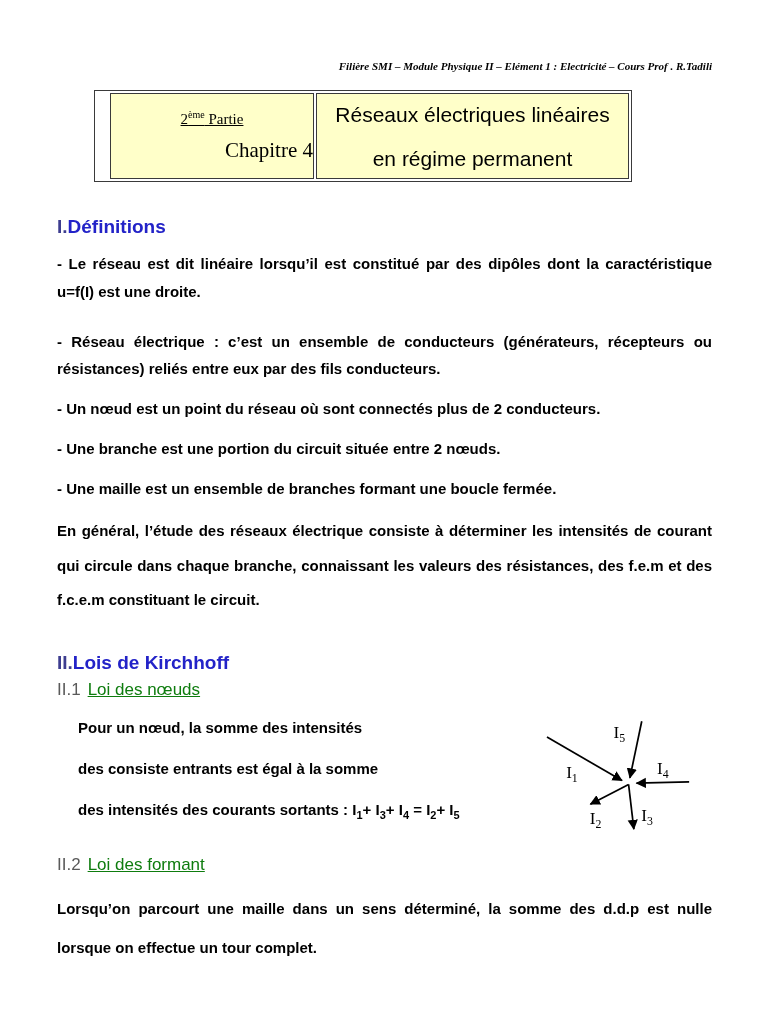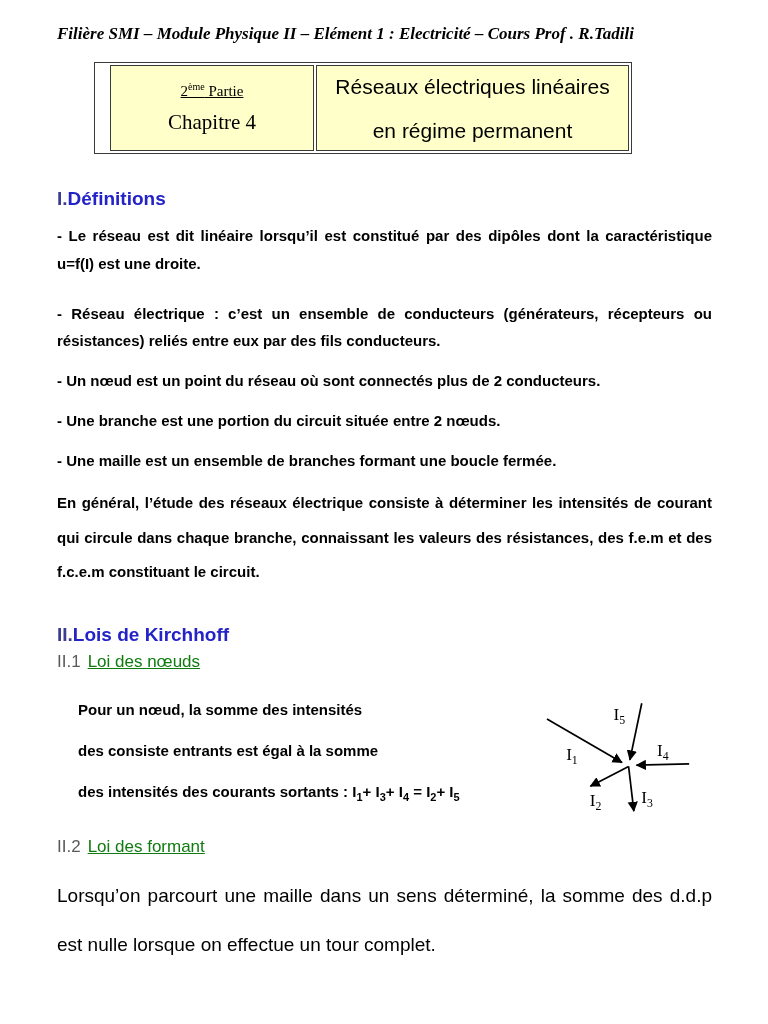--- a/index.html
+++ b/index.html
@@ -4,68 +4,68 @@
 <style>
   * { margin:0; padding:0; box-sizing:border-box; }
   html,body { background:#fff; }
   body {
     width:768px; height:1024px; overflow:hidden;
     font-family:"Liberation Sans", sans-serif; color:#000;
   }
   .page { padding:24px 56px 0 57px; }
 
   .doc-header {
-    text-align:left;
+    text-align:right;
     font-family:"Liberation Serif", serif;
-    font-style:italic; font-weight:bold; font-size:17px;
+    font-style:italic; font-weight:bold; font-size:11px;margin-top:36px;
   }
 
   table.title-table {
     margin:18px 0 0 37px;
     border-collapse:separate; border-spacing:2px;
     border:1px solid #3a3a3a;
     padding-left:13px;
   }
   table.title-table td {
     border:1px solid #3a3a3a; background:#ffffc9;
     text-align:center; vertical-align:middle;
   }
   .cell-left { width:204px; height:86px; font-family:"Liberation Serif", serif; }
   .part-line { font-size:15px; }
   .part-line .u { text-decoration:underline; }
   sup.ord { font-size:10px; }
-  .chapter-line { font-size:21px; margin-top:10px; }
+  .chapter-line { font-size:21px; margin-top:10px;text-align:right; }
   .cell-right { width:313px; font-size:21px; }
   .cell-right .t-line1 { margin-top:2px; }
   .cell-right .t-line2 { margin-top:20px; }
 
   .h1 { margin-top:34px; font-size:19px; font-weight:bold; }
   .h1 .num { color:#3d3d8f; }
   .h1 .txt { color:#2323c8; }
 
   .h2sub { margin-top:6px; font-size:17px; }
   .h2sub .num { color:#5a5a5a; margin-right:7px; }
   .h2sub .txt { color:#0e7c0e; text-decoration:underline; }
 
   .para {
     margin-top:12px; font-size:15px; font-weight:bold;
     line-height:1.85; text-align:justify;
   }
   .para.first { margin-top:22px; }
   .para.loose { line-height:2.3; }
 
-  .noeuds { display:flex; margin-top:26px; }
+  .noeuds { display:flex; margin-top:16px; }
   .noeuds-text { flex:1 1 auto; padding-left:21px; font-size:15px; font-weight:bold; }
   .noeuds-text .tline { margin-bottom:18px; line-height:23px; white-space:nowrap; }
   sub { font-size:11px; line-height:0; }
   .diagram-wrap { flex:0 0 176px; }
   .node-svg text { font-family:"Liberation Serif", serif; font-size:13px; fill:#000; }
 
   .meshes-para {
-    margin-top:14px; font-size:19px; font-weight:normal;
+    margin-top:14px; font-size:15px; font-weight:bold;
     line-height:2.6; text-align:justify;
   }
 </style>
 </head>
 <body>
 
 <div class="page">
 
   <div class="doc-header">Filière SMI – Module Physique II – Elément 1 : Electricité – Cours Prof . R.Tadili</div>
 

